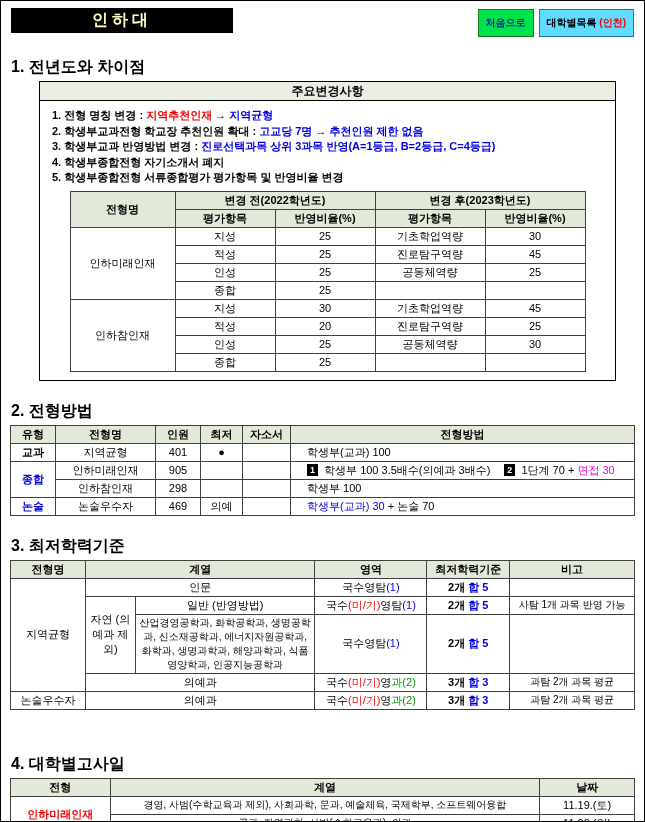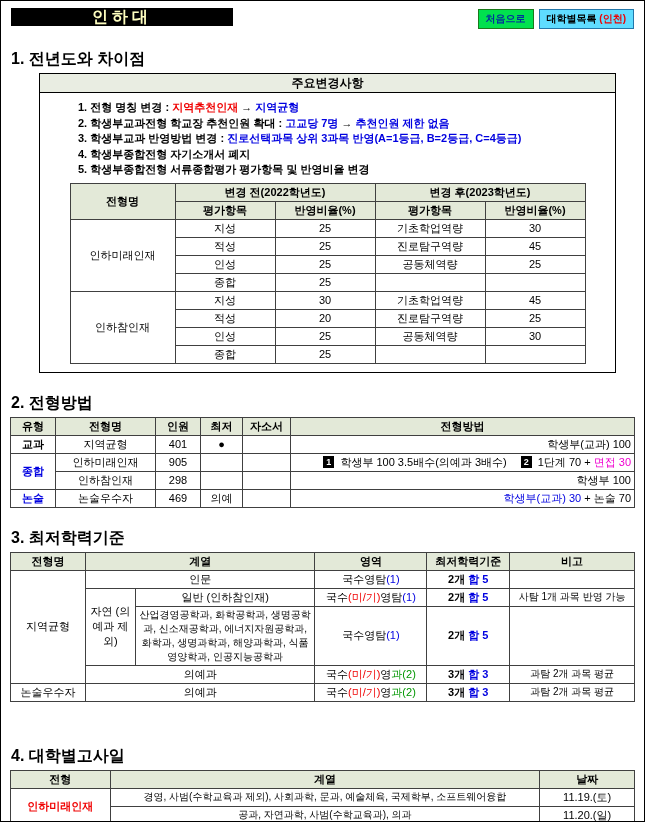--- a/index.html
+++ b/index.html
@@ -1,38 +1,38 @@
 <!DOCTYPE html>
 <html><head>
 <meta charset="utf-8">
 <style>
   html,body{margin:0;padding:0;background:#fff;}
   .page{width:645px;height:822px;border:1.5px solid #000;background:#fff;
         font-family:"Liberation Sans","DejaVu Sans",sans-serif;color:#000;overflow:hidden;box-sizing:border-box;}
   .topbar{display:flex;justify-content:space-between;align-items:flex-start;padding:7px 10px 0 10px;}
-  .title-box{width:222px;height:18px;background:#000;color:#ffffc0;font-size:16px;font-weight:bold;
+  .title-box{width:222px;height:25px;background:#000;color:#ffffc0;font-size:16px;font-weight:bold;
              display:flex;align-items:center;justify-content:center;letter-spacing:4px;}
   .topbar-buttons{display:flex;gap:5px;margin-top:1px;}
-  .btn{font-family:inherit;font-size:10px;font-weight:bold;height:20px;padding:0 7px;cursor:pointer;}
+  .btn{font-family:inherit;font-size:10px;font-weight:bold;height:28px;padding:0 7px;cursor:pointer;}
   .btn-home{background:#00e14e;color:#012f9e;border:1.5px solid #1a7a1a;}
   .btn-list{background:#5fdcff;color:#000;border:1.5px solid #2277aa;}
   .btn-list .region{color:#f00000;}
   .sec-heading{font-weight:bold;font-size:16px;margin:20px 0 3px 10px;}
   .sec-heading.gap-lg{}
   .sec-heading.gap-xl{margin-top:44px;}
   .change-box{margin:0 28px 0 38px;border:1.5px solid #000;}
   .change-title{text-align:center;font-weight:bold;font-size:12px;background:#e9ede2;border-bottom:1px solid #000;height:18px;line-height:18px;}
   .change-list{padding:7px 8px 2px 12px;}
-  .change-item{font-weight:bold;font-size:11px;line-height:15.5px;white-space:nowrap;margin-left:26px;}
+  .change-item{font-weight:bold;font-size:11px;line-height:15.5px;white-space:nowrap;}
   table{border-collapse:collapse;font-size:11px;}
   th,td{border:1px solid #404040;padding:1px 3px;text-align:center;height:15px;}
   th{background:#e3e9d8;font-weight:bold;}
   .change-box table{margin:3px auto 8px;}
   .sec-table{margin:0 auto;width:625px;}
-  .ta-l{text-align:right;padding-left:6px;}
+  .ta-l{text-align:left;padding-left:16px;}
   .bold{font-weight:bold;}
   .c-red{color:#f00000;}
   .c-blue{color:#0000e0;}
   .c-mag{color:#f000d0;}
   .c-green{color:#009600;}
   .badge{display:inline-block;background:#000;color:#fff;font-size:9px;line-height:12px;padding:0 3px;font-weight:bold;margin-right:3px;vertical-align:1px;}
   .badge-gap{margin-left:14px;}
   .note{font-size:10px;}
   .small{font-size:10px;}
   .s4-track{font-size:10px;white-space:nowrap;}
@@ -216,21 +216,21 @@
     <tbody>
       <tr>
         <td rowspan="4">지역균형</td>
         <td colspan="2">인문</td>
         <td><span>국수영탐</span><span class="c-blue">(1)</span></td>
         <td class="bold"><span>2개</span><span class="c-blue"> 합 5</span></td>
         <td class="note"></td>
       </tr>
       <tr>
         <td rowspan="2">자연 (의예과 제외)</td>
-        <td>일반 (인하참인재)</td>
+        <td>일반 (반영방법)</td>
         <td><span>국수</span><span class="c-red">(미/기)</span><span>영탐</span><span class="c-blue">(1)</span></td>
         <td class="bold"><span>2개</span><span class="c-blue"> 합 5</span></td>
         <td class="note">사탐 1개 과목 반영 가능</td>
       </tr>
       <tr>
         <td class="small">산업경영공학과, 화학공학과, 생명공학과, 신소재공학과, 에너지자원공학과, 화학과, 생명과학과, 해양과학과, 식품영양학과, 인공지능공학과</td>
         <td><span>국수영탐</span><span class="c-blue">(1)</span></td>
         <td class="bold"><span>2개</span><span class="c-blue"> 합 5</span></td>
         <td class="note"></td>
       </tr>

